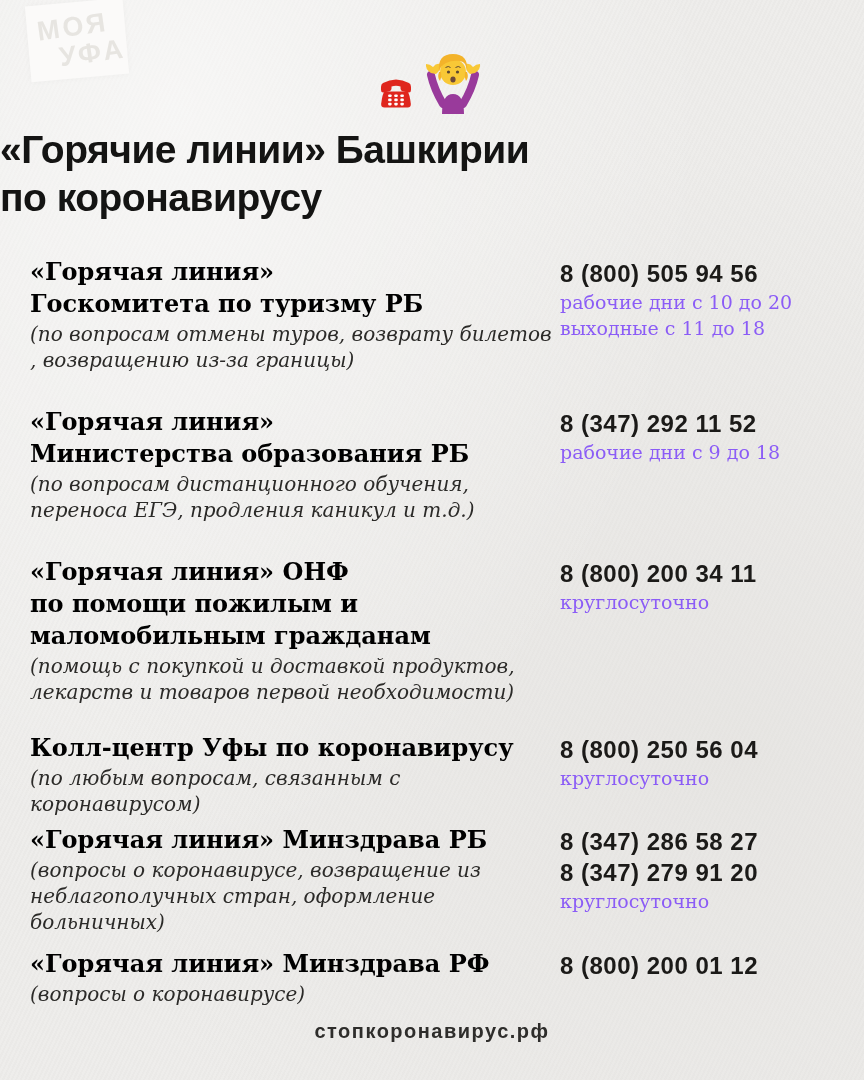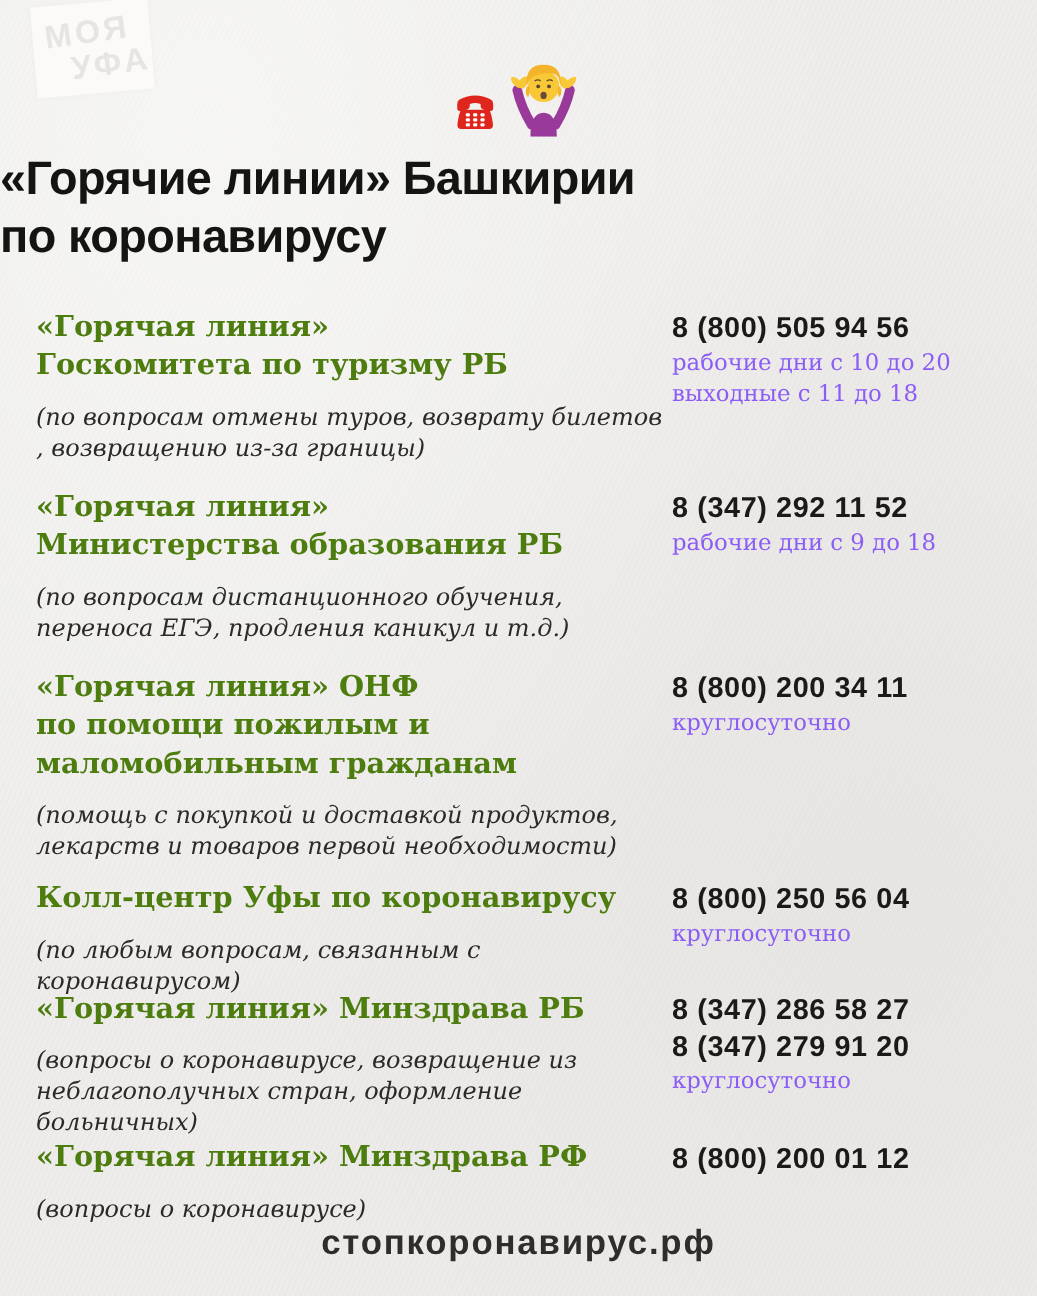--- a/index.html
+++ b/index.html
@@ -41,39 +41,39 @@
     position:absolute;top:126px;left:0;width:100%;text-align:left;
     font-weight:bold;font-size:39px;line-height:48px;letter-spacing:-0.5px;color:#141413;
   }
 
   
   .entry{position:absolute;left:30px;width:804px;}
   .entry-left{position:absolute;left:0;top:0;width:522px;}
   .entry-right{position:absolute;left:530px;top:2px;width:274px;}
   .entry-name div{
     font-family:"DejaVu Serif","Liberation Serif",serif;
-    font-weight:bold;font-size:24px;line-height:32px;color:#4d7c0f;
+    font-weight:bold;font-size:24px;line-height:32px;color:#000000;
   }
   .entry-desc{
     font-family:"DejaVu Serif","Liberation Serif",serif;
-    font-style:italic;font-size:20px;line-height:26px;color:#2b2a28;margin-top:14px;
+    font-style:italic;font-size:20px;line-height:26px;color:#2b2a28;margin-top:1px;
   }
   .phone{
     font-family:"Liberation Sans",sans-serif;font-weight:bold;
     font-size:24px;line-height:31px;letter-spacing:0.5px;color:#1b1a18;
   }
   .schedule{
     font-family:"DejaVu Serif","Liberation Serif",serif;
     font-size:19px;line-height:26px;color:#8b5cf6;
   }
 
   
   .footer{
     position:absolute;top:1020px;left:0;width:100%;text-align:center;
-    font-weight:bold;font-size:29px;letter-spacing:1.5px;color:#2e2d2b;
+    font-weight:bold;font-size:20px;letter-spacing:1.5px;color:#2e2d2b;
   }
 </style>
 </head>
 <body>
 
 <div class="poster">
 
   <div class="logo">
     <div class="logo-line logo-line1">МОЯ</div>
     <div class="logo-line logo-line2">УФА</div>

